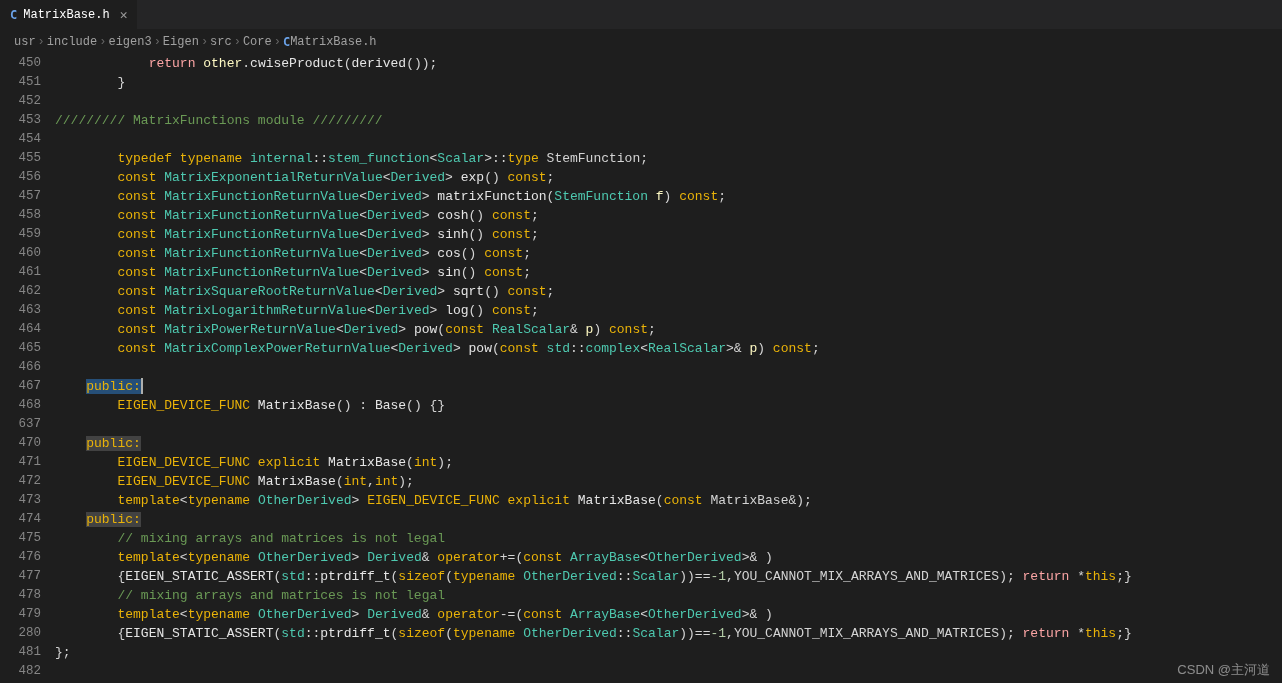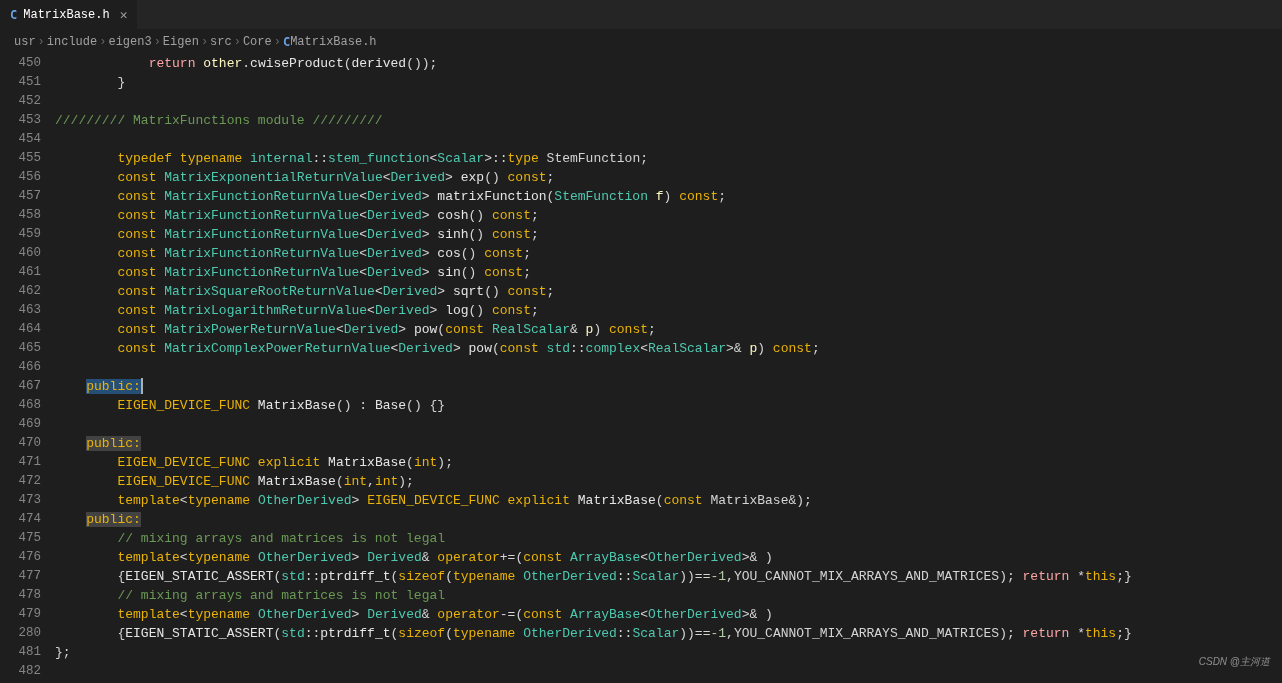--- a/index.html
+++ b/index.html
@@ -91,26 +91,25 @@
     .type { color: #4ec9b0; }
     .fn { color: #e5e5e5; }
     .cm { color: #6a9955; }
     .id { color: #fef9c3; }
     .num { color: #b5cea8; }
     .ctrl { color: #fca5a5; }
     .txt { color: #d4d4d4; }
     .watermark {
       position: absolute;
       right: 12px;
-      bottom: 14px;
+      bottom: 4px;
       color: rgba(230,230,230,0.55);
       font-family: Arial, sans-serif;
-      font-size: 10px;
+      font-size: 13px;
       pointer-events: none;
-      font-style: italic;
     }
   </style>
 </head>
 <body>
 
 <div class="tabs-bar">
   <div class="tab">
     <span class="file-icon">C</span>
     <span>MatrixBase.h</span>
     <span class="close">✕</span>
@@ -148,21 +147,21 @@
       <div class="lno">459</div>
       <div class="lno">460</div>
       <div class="lno">461</div>
       <div class="lno">462</div>
       <div class="lno">463</div>
       <div class="lno">464</div>
       <div class="lno">465</div>
       <div class="lno">466</div>
       <div class="lno">467</div>
       <div class="lno">468</div>
-      <div class="lno">469</div>
+      <div class="lno">637</div>
       <div class="lno">470</div>
       <div class="lno">471</div>
       <div class="lno">472</div>
       <div class="lno">473</div>
       <div class="lno">474</div>
       <div class="lno">475</div>
       <div class="lno">476</div>
       <div class="lno">477</div>
       <div class="lno">478</div>
       <div class="lno">479</div>

